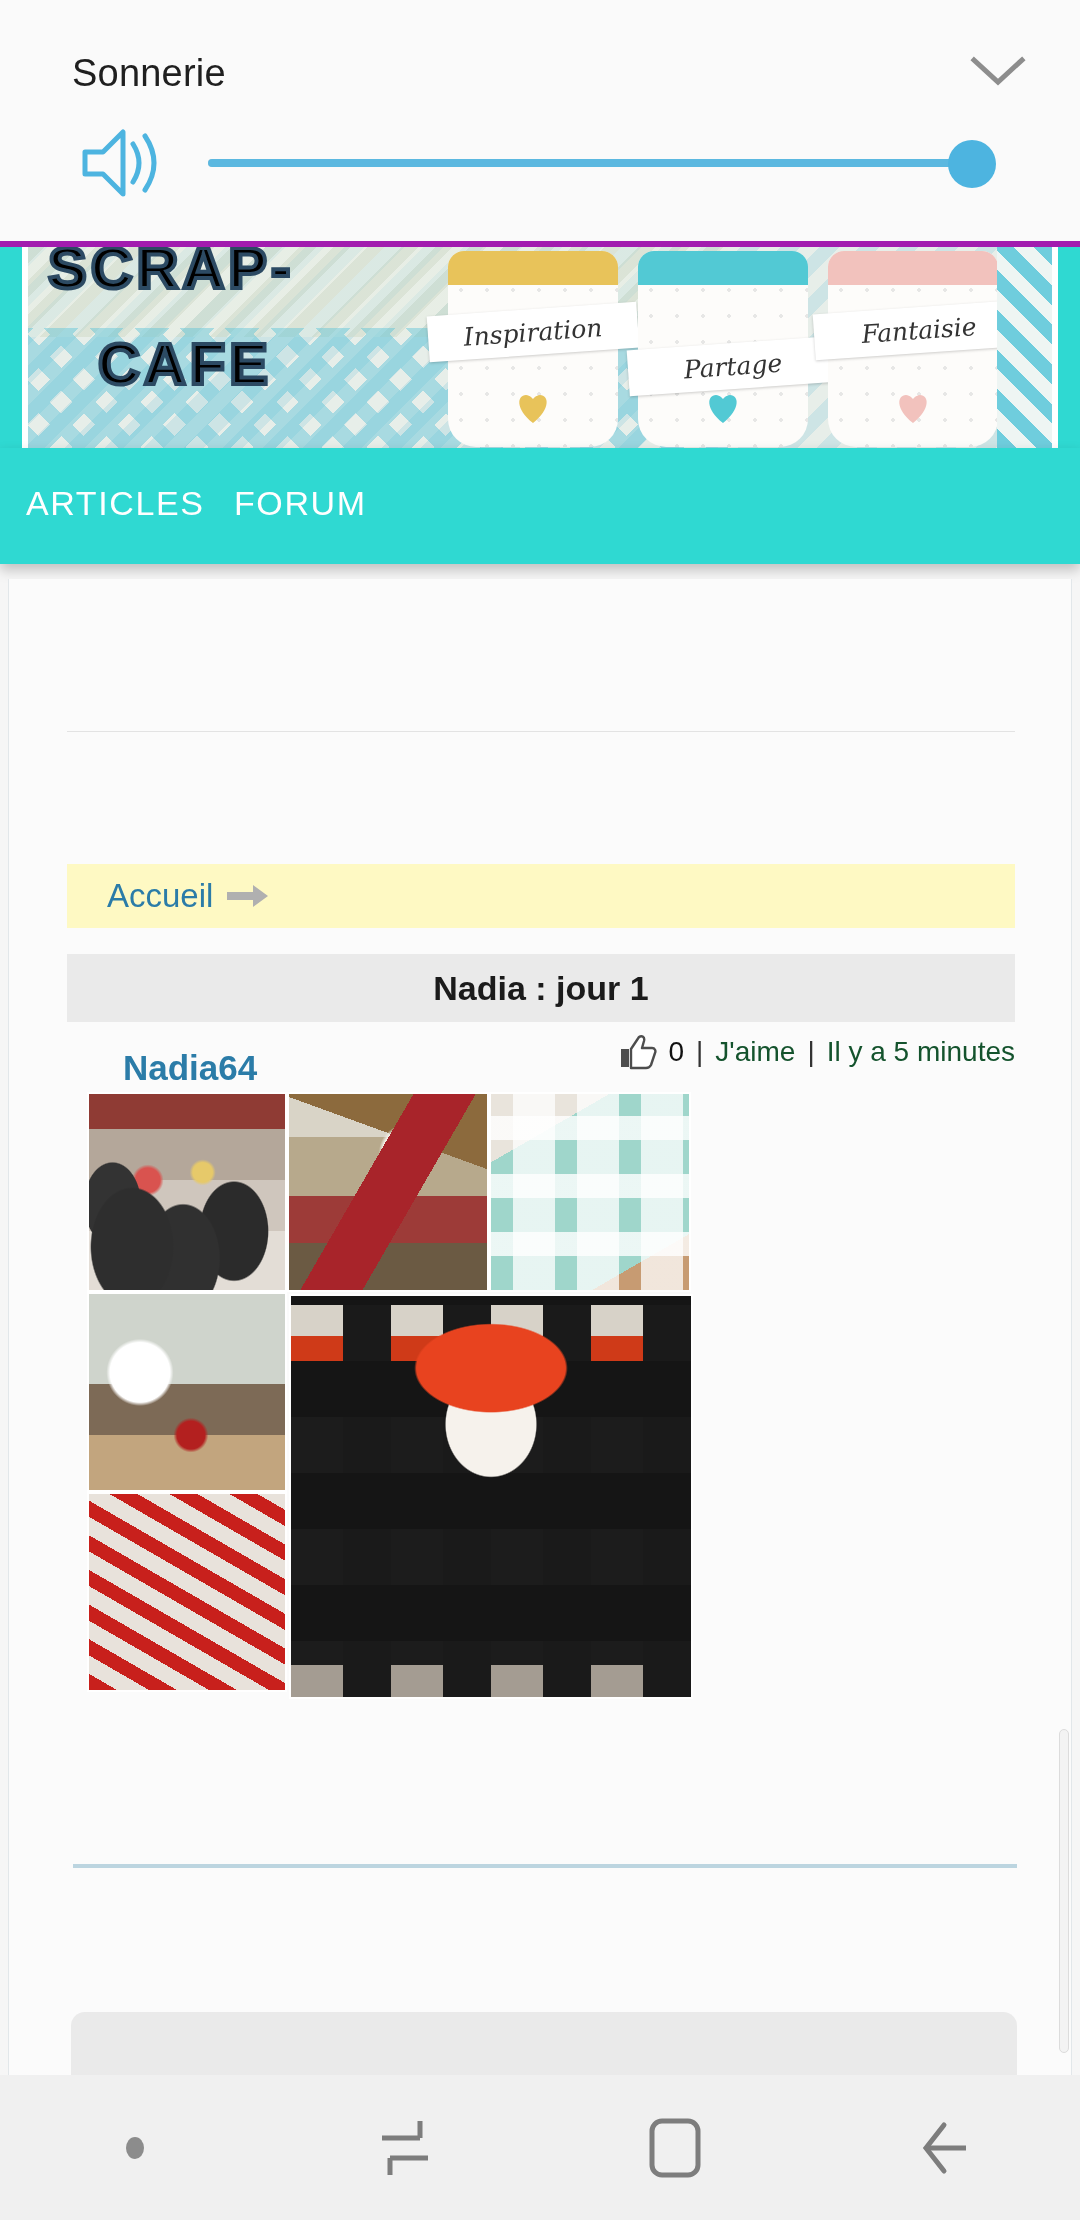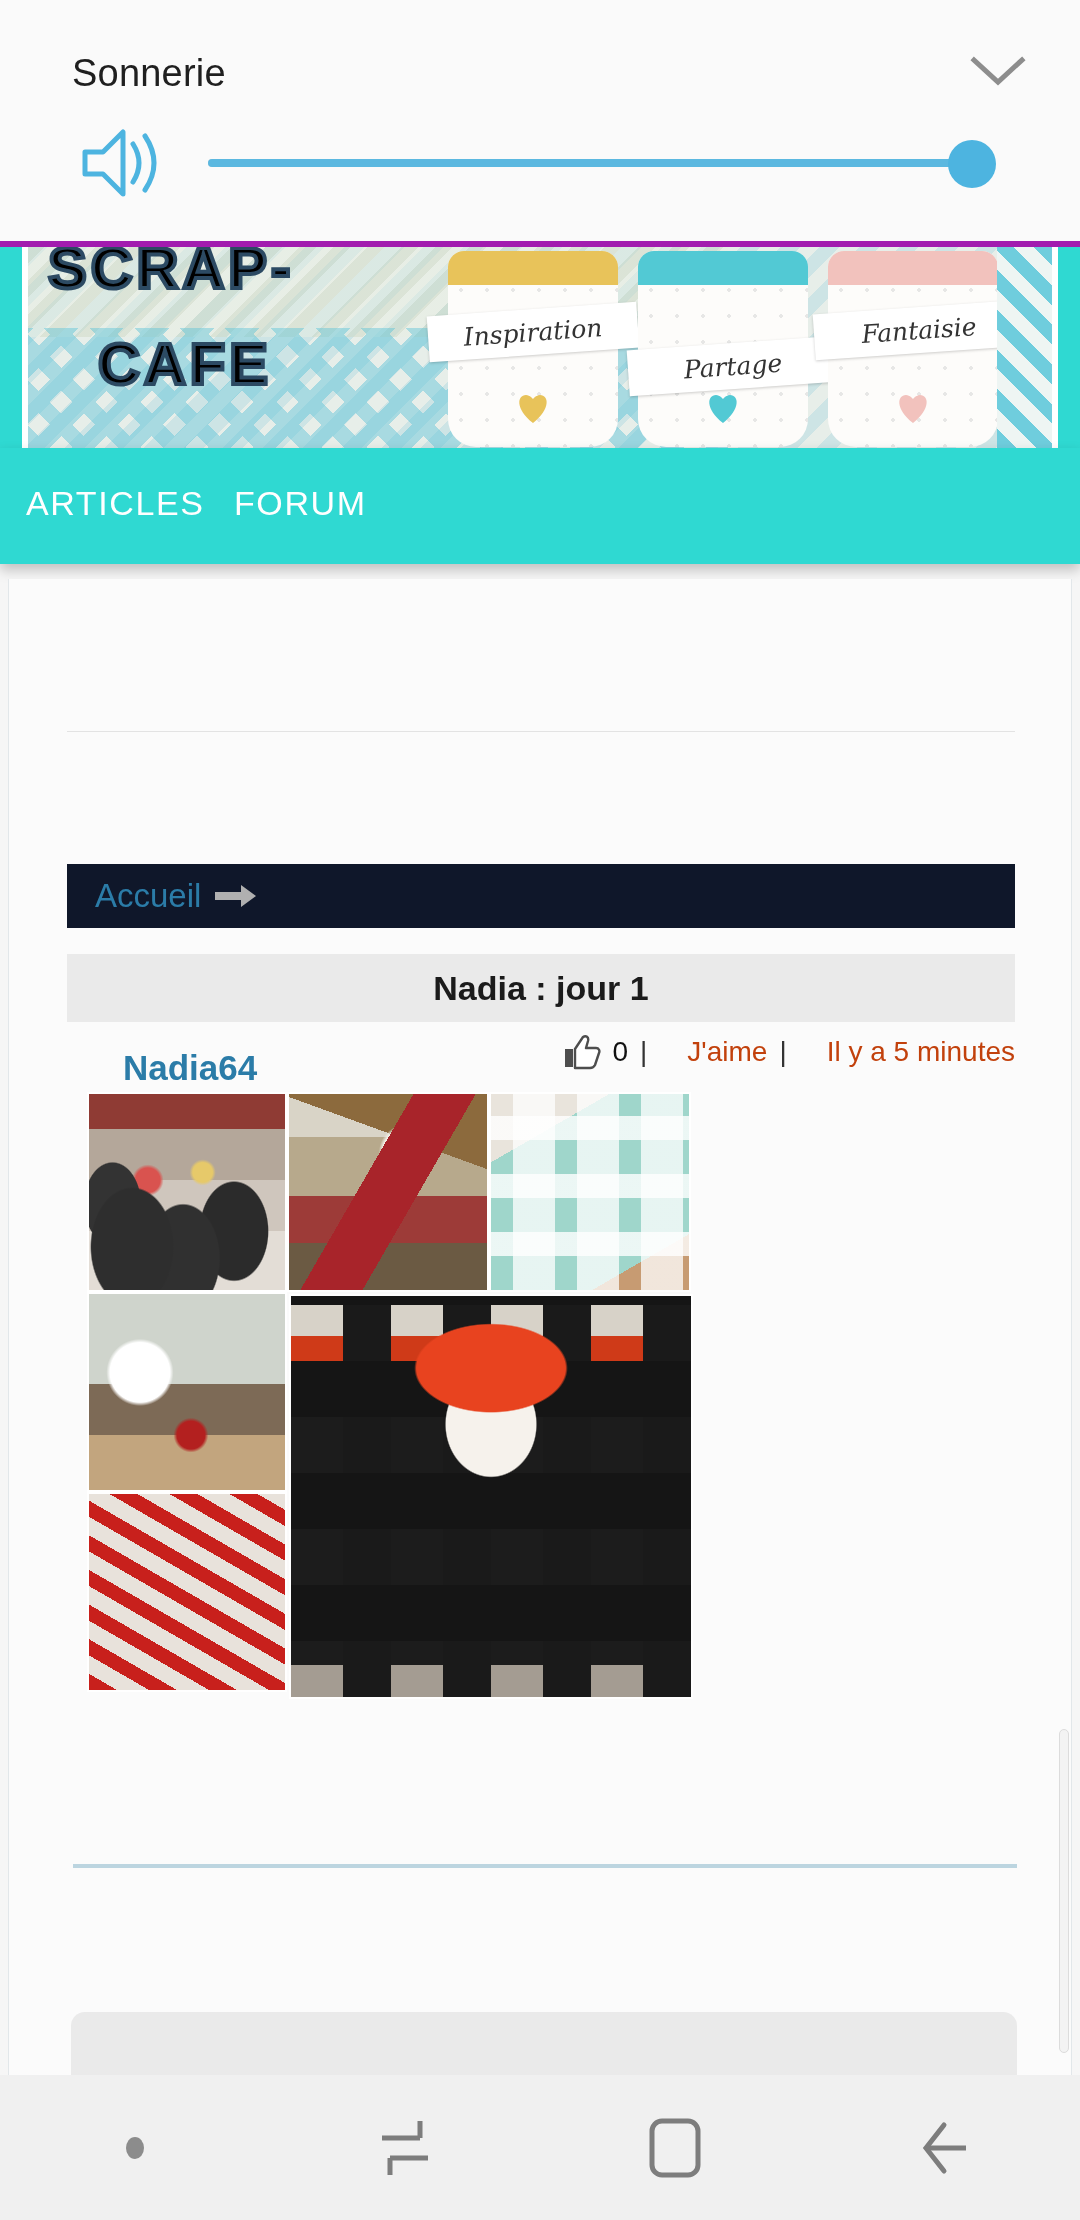--- a/index.html
+++ b/index.html
@@ -150,22 +150,22 @@
   }
   .content-inner{ position:absolute; left:0; top:0; width:100%; height:100%; background:#fbfbfb; }
 
   .hr-top{
     position:absolute; left:58px; top:152px; width:948px; height:1px;
     background:#e3e3e3;
   }
 
   .breadcrumb{
     position:absolute; left:58px; top:285px; width:948px; height:64px;
-    background:#0f172a;
-    display:flex; align-items:center; padding-left:28px;
+    background:#fef9c3;
+    display:flex; align-items:center; padding-left:40px;
   }
   .crumb-link{ font-size:33px; color:#2b7ca8; }
   .crumb-arrow{ margin:0 14px; display:flex; align-items:center; }
 
   .post-title-box{
     position:absolute; left:58px; top:375px; width:948px; height:68px;
     background:#eaeaea;
     display:flex; align-items:center; justify-content:center;
   }
   .post-title{ font-size:34px; font-weight:bold; color:#1b1b1b; }
@@ -176,21 +176,21 @@
   .author-name{
     position:absolute; left:56px; top:14px;
     font-size:35px; color:#2b7ca8; font-weight:bold;
   }
   .meta{
     position:absolute; right:0px; top:0px;
     display:flex; align-items:center; font-size:28px; color:#111;
   }
   .thumb-icon{ margin-right:12px; display:flex; align-items:center; }
   .meta-sep{ color:#333; margin:0 12px; }
-  .meta-link{ color:#c2410c;margin-left:28px; }
+  .meta-link{ color:#14532d; }
 
   
   .grid{
     position:absolute; left:78px; top:513px; width:604px;
   }
   .grid-row{ display:flex; }
   .ph{
     position:relative; overflow:hidden;
     border:2px solid #ffffff;
     background-size:cover; background-position:center;

